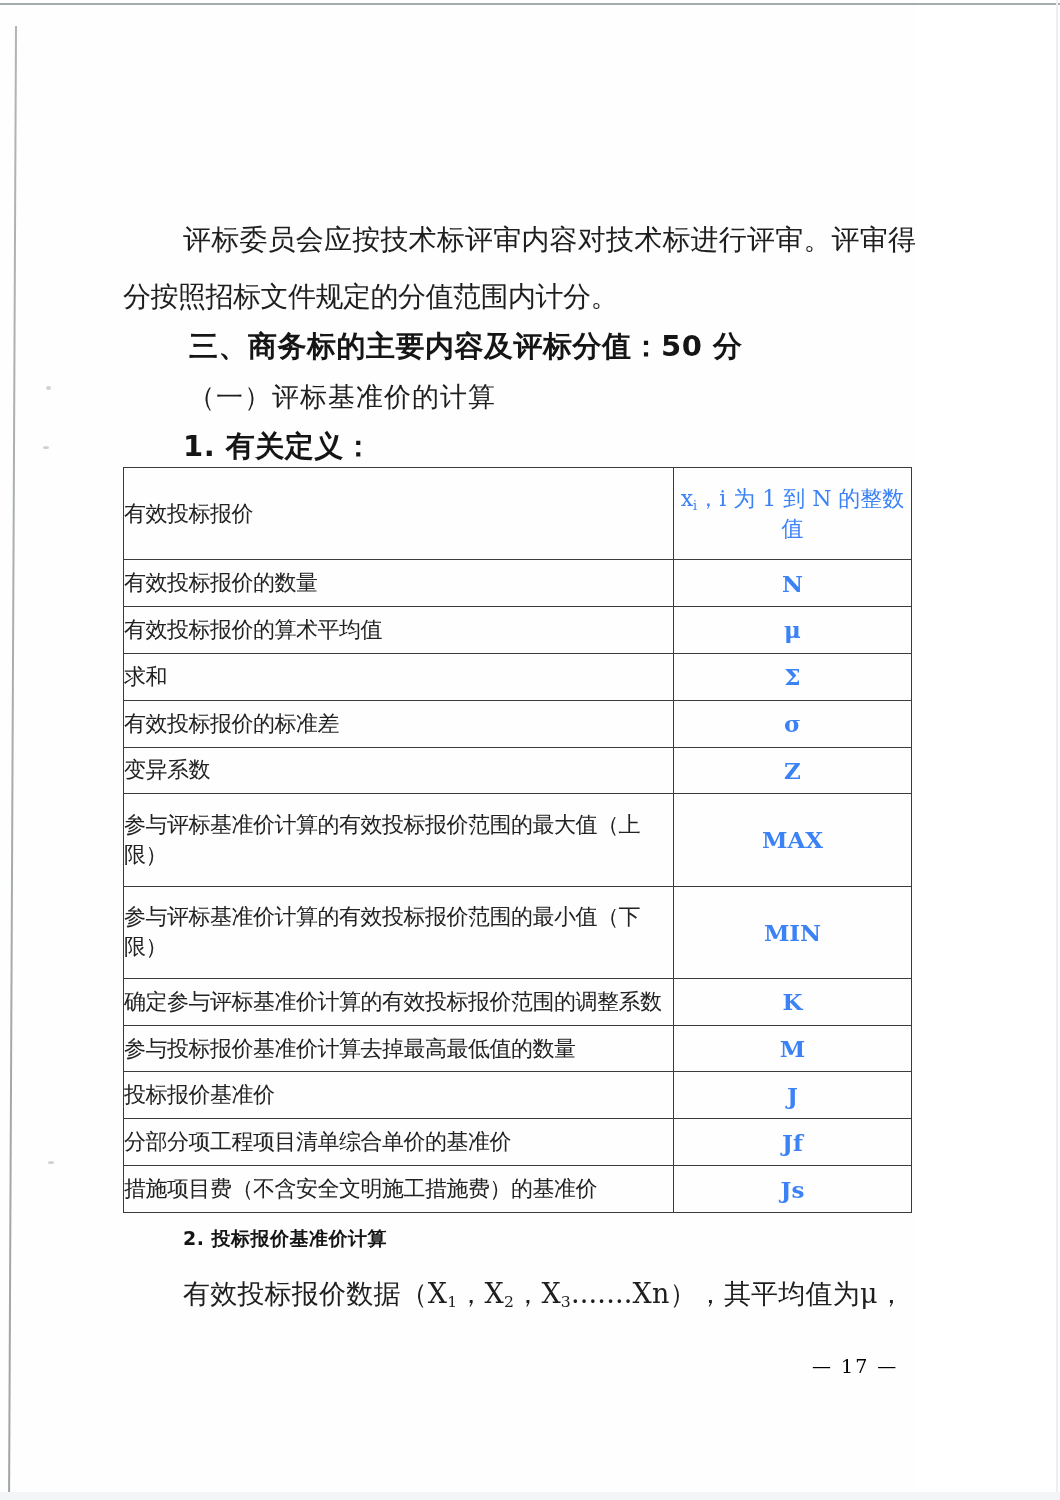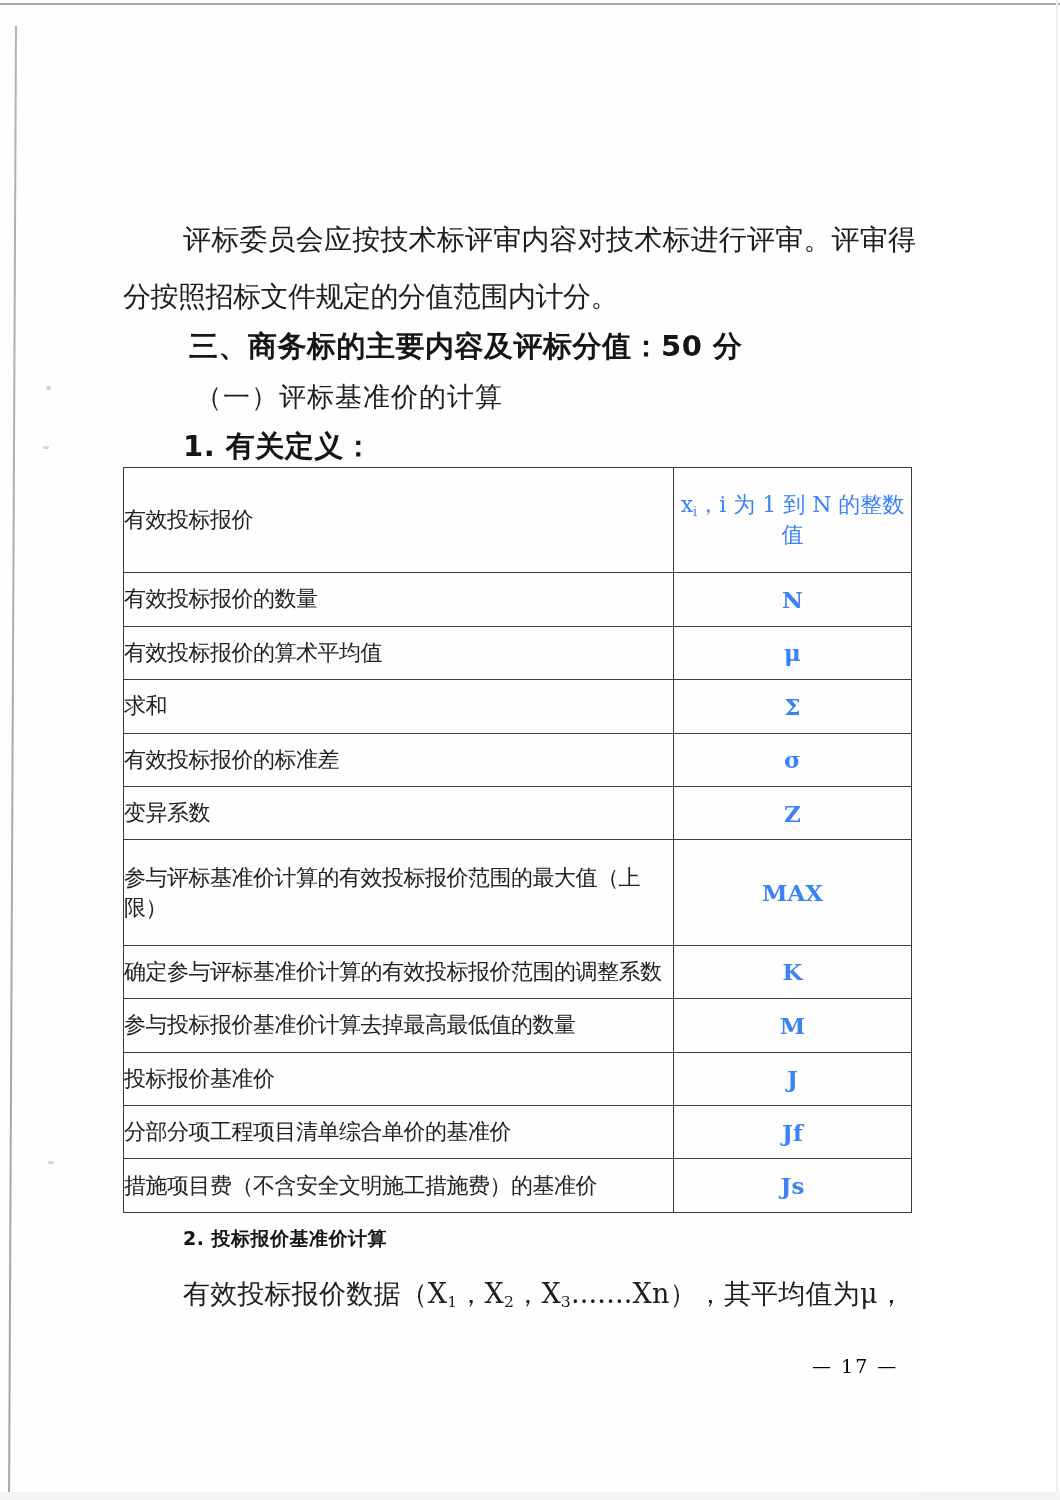--- a/index.html
+++ b/index.html
@@ -45,21 +45,21 @@
   .speck.s1 { left: 46px; top: 386px; width: 5px; height: 4px; }
   .speck.s2 { left: 43px; top: 446px; width: 6px; height: 3px; }
   .speck.s3 { left: 48px; top: 1161px; width: 6px; height: 3px; }
 
   
   .tblock { position: absolute; white-space: nowrap; }
   .intro-line1 { left: 183px; top: 221px; font-size: 28px; letter-spacing: .2px; }
   .intro-line2 { left: 123px; top: 278px; font-size: 28px; letter-spacing: -.5px; }
   .hei { font-family: "DejaVu Sans", "Liberation Sans", sans-serif; font-weight: bold; color: #151515; text-align: right; }
   .section-heading   { left: 189px; top: 327px; font-size: 29px; letter-spacing: .5px; }
-  .subsection-heading{ left: 195px; top: 379px; font-size: 27px; letter-spacing: 1px; }
+  .subsection-heading{ left: 188px; top: 379px; font-size: 27px; letter-spacing: 1px; }
   .definitions-heading { left: 183px; top: 427px; font-size: 29px; letter-spacing: .5px; }
   .calc-heading      { left: 183px; top: 1226px; font-size: 19px; letter-spacing: .5px; }
   .calc-paragraph    { left: 183px; top: 1276px; font-size: 27px; letter-spacing: .2px; }
   .page-number       { left: 812px; top: 1355px; font-size: 19px; letter-spacing: 2px; color: #000000; }
 
   sub.small {
     font-size: 0.58em;
     vertical-align: -0.28em;
     line-height: 0;
   }
@@ -136,20 +136,24 @@
       </tr>
       <tr>
         <td class="term">变异系数</td>
         <td class="symbol">Z</td>
       </tr>
       <tr>
         <td class="term">参与评标基准价计算的有效投标报价范围的最大值（上限）</td>
         <td class="symbol">MAX</td>
       </tr>
       <tr>
+        <td class="term">参与评标基准价计算的有效投标报价范围的最小值（下限）</td>
+        <td class="symbol">MIN</td>
+      </tr>
+      <tr>
         <td class="term">确定参与评标基准价计算的有效投标报价范围的调整系数</td>
         <td class="symbol">K</td>
       </tr>
       <tr>
         <td class="term">参与投标报价基准价计算去掉最高最低值的数量</td>
         <td class="symbol">M</td>
       </tr>
       <tr>
         <td class="term">投标报价基准价</td>
         <td class="symbol">J</td>

